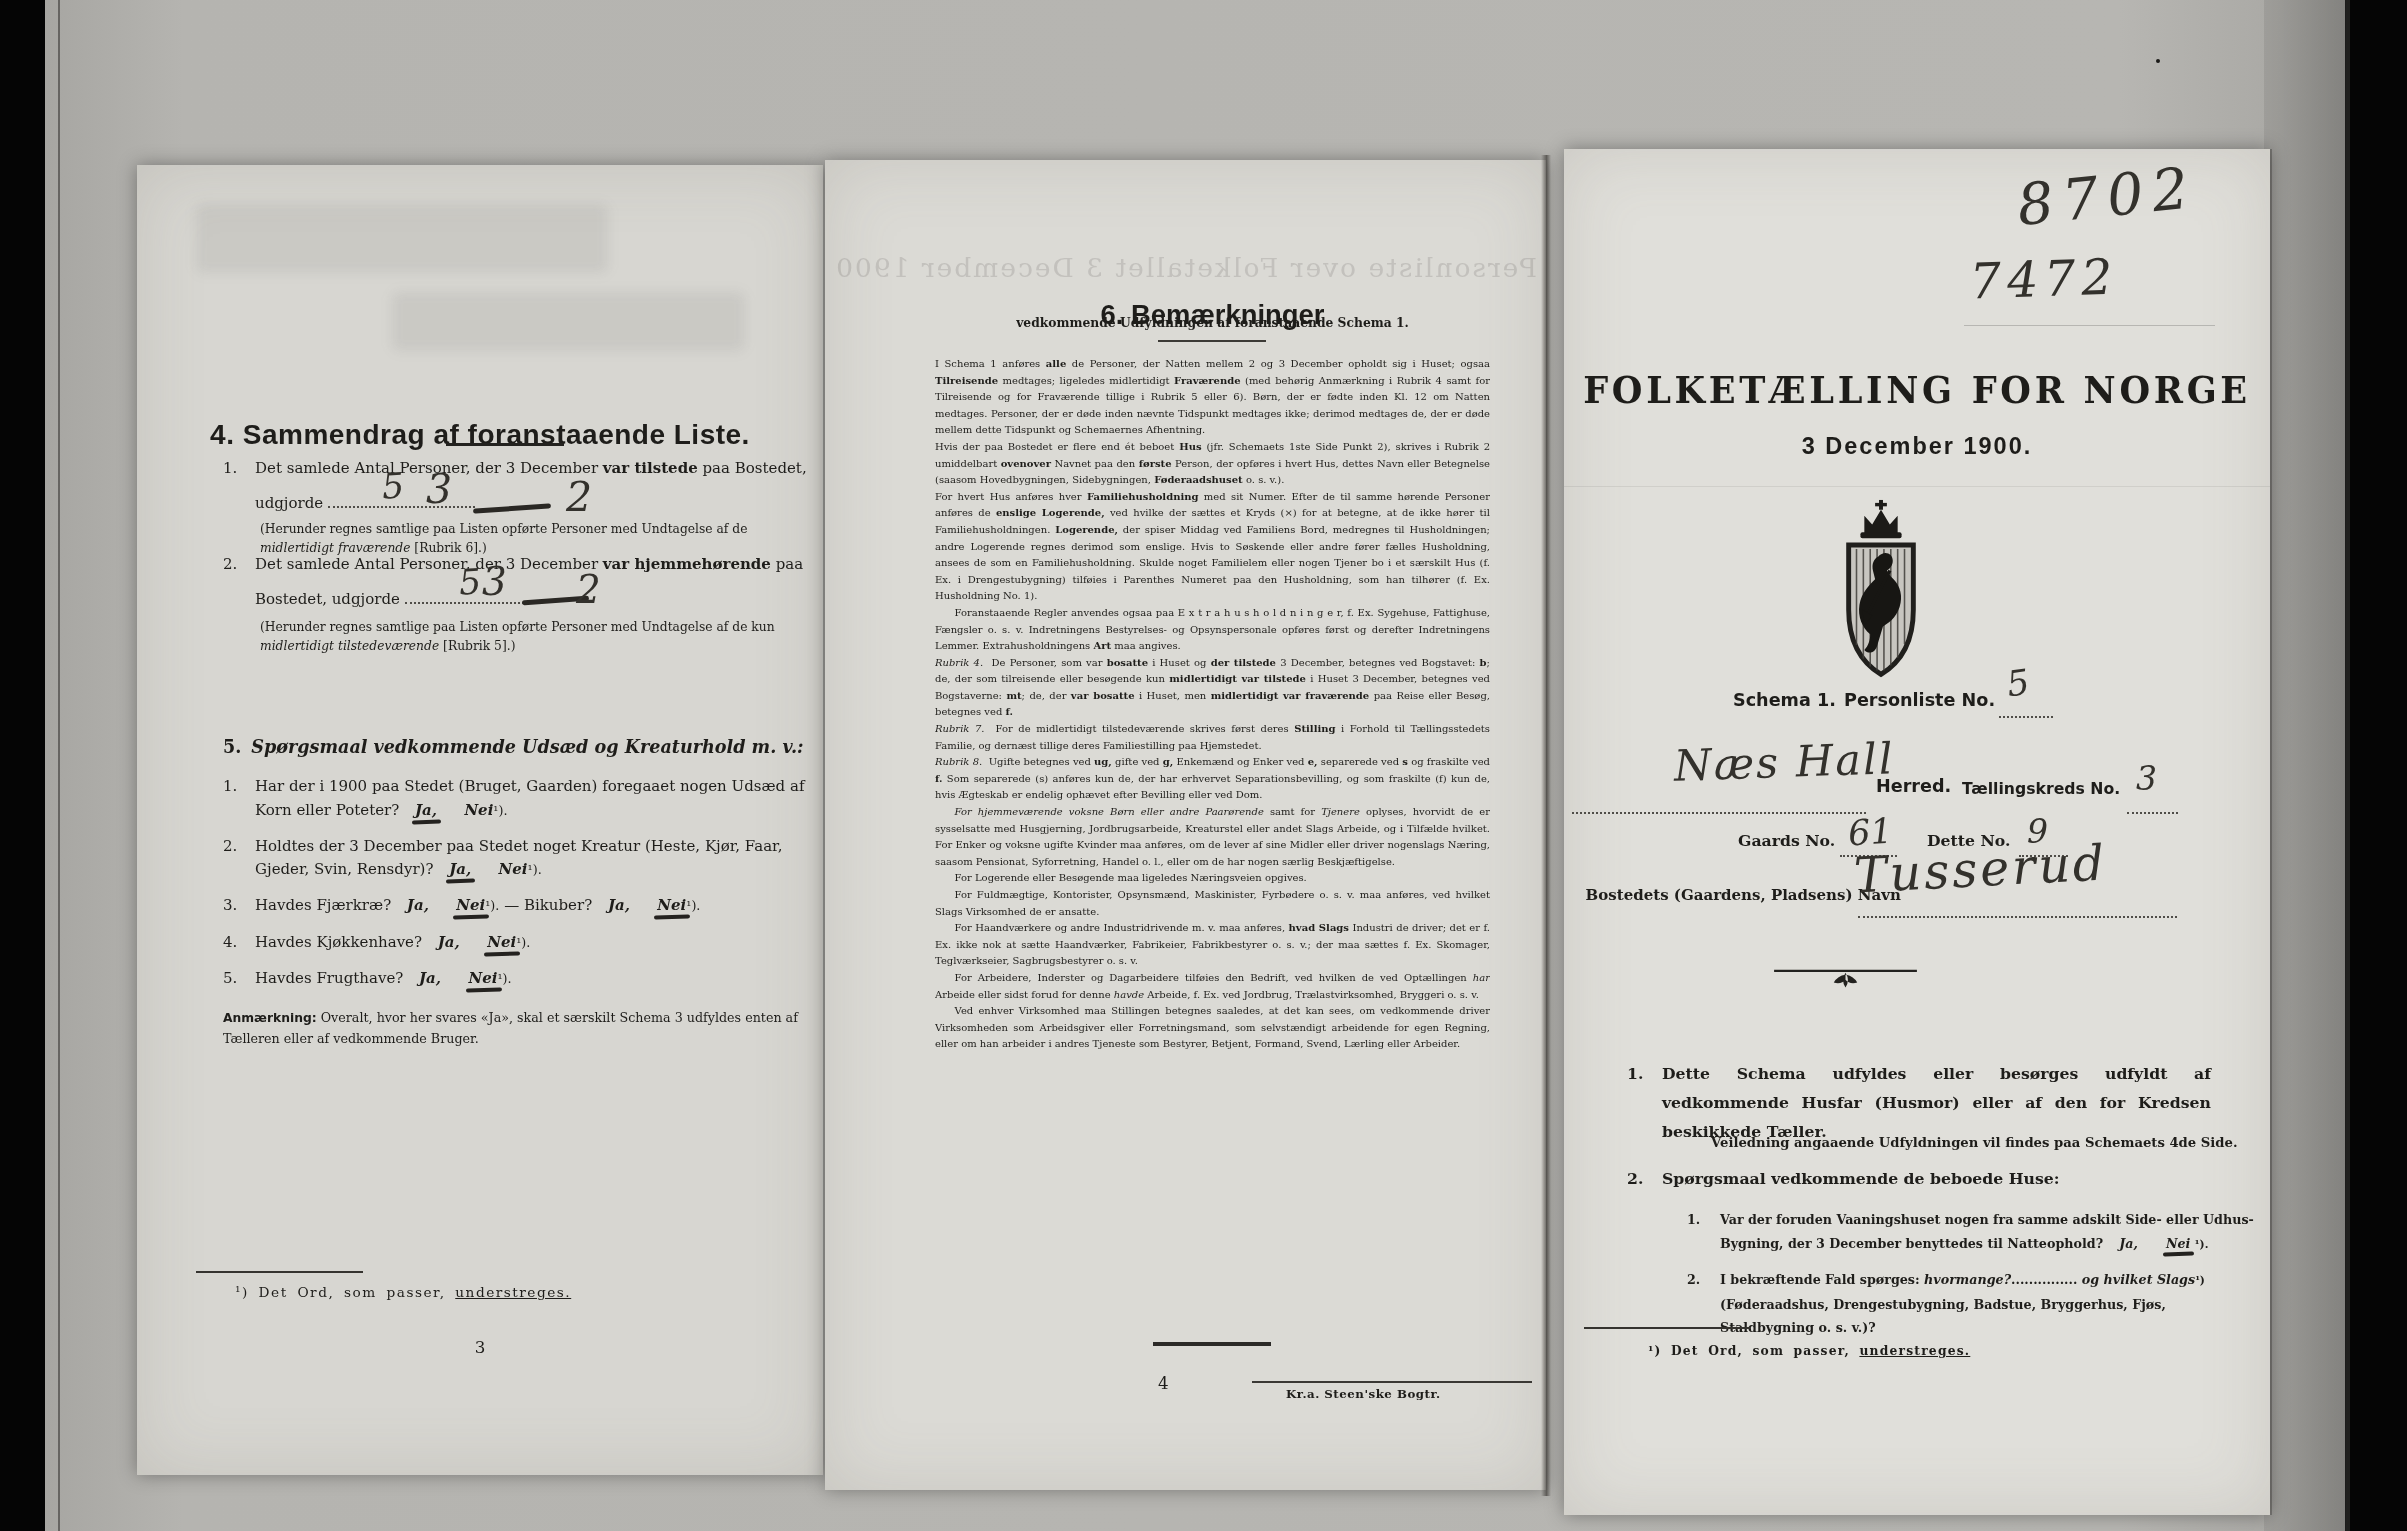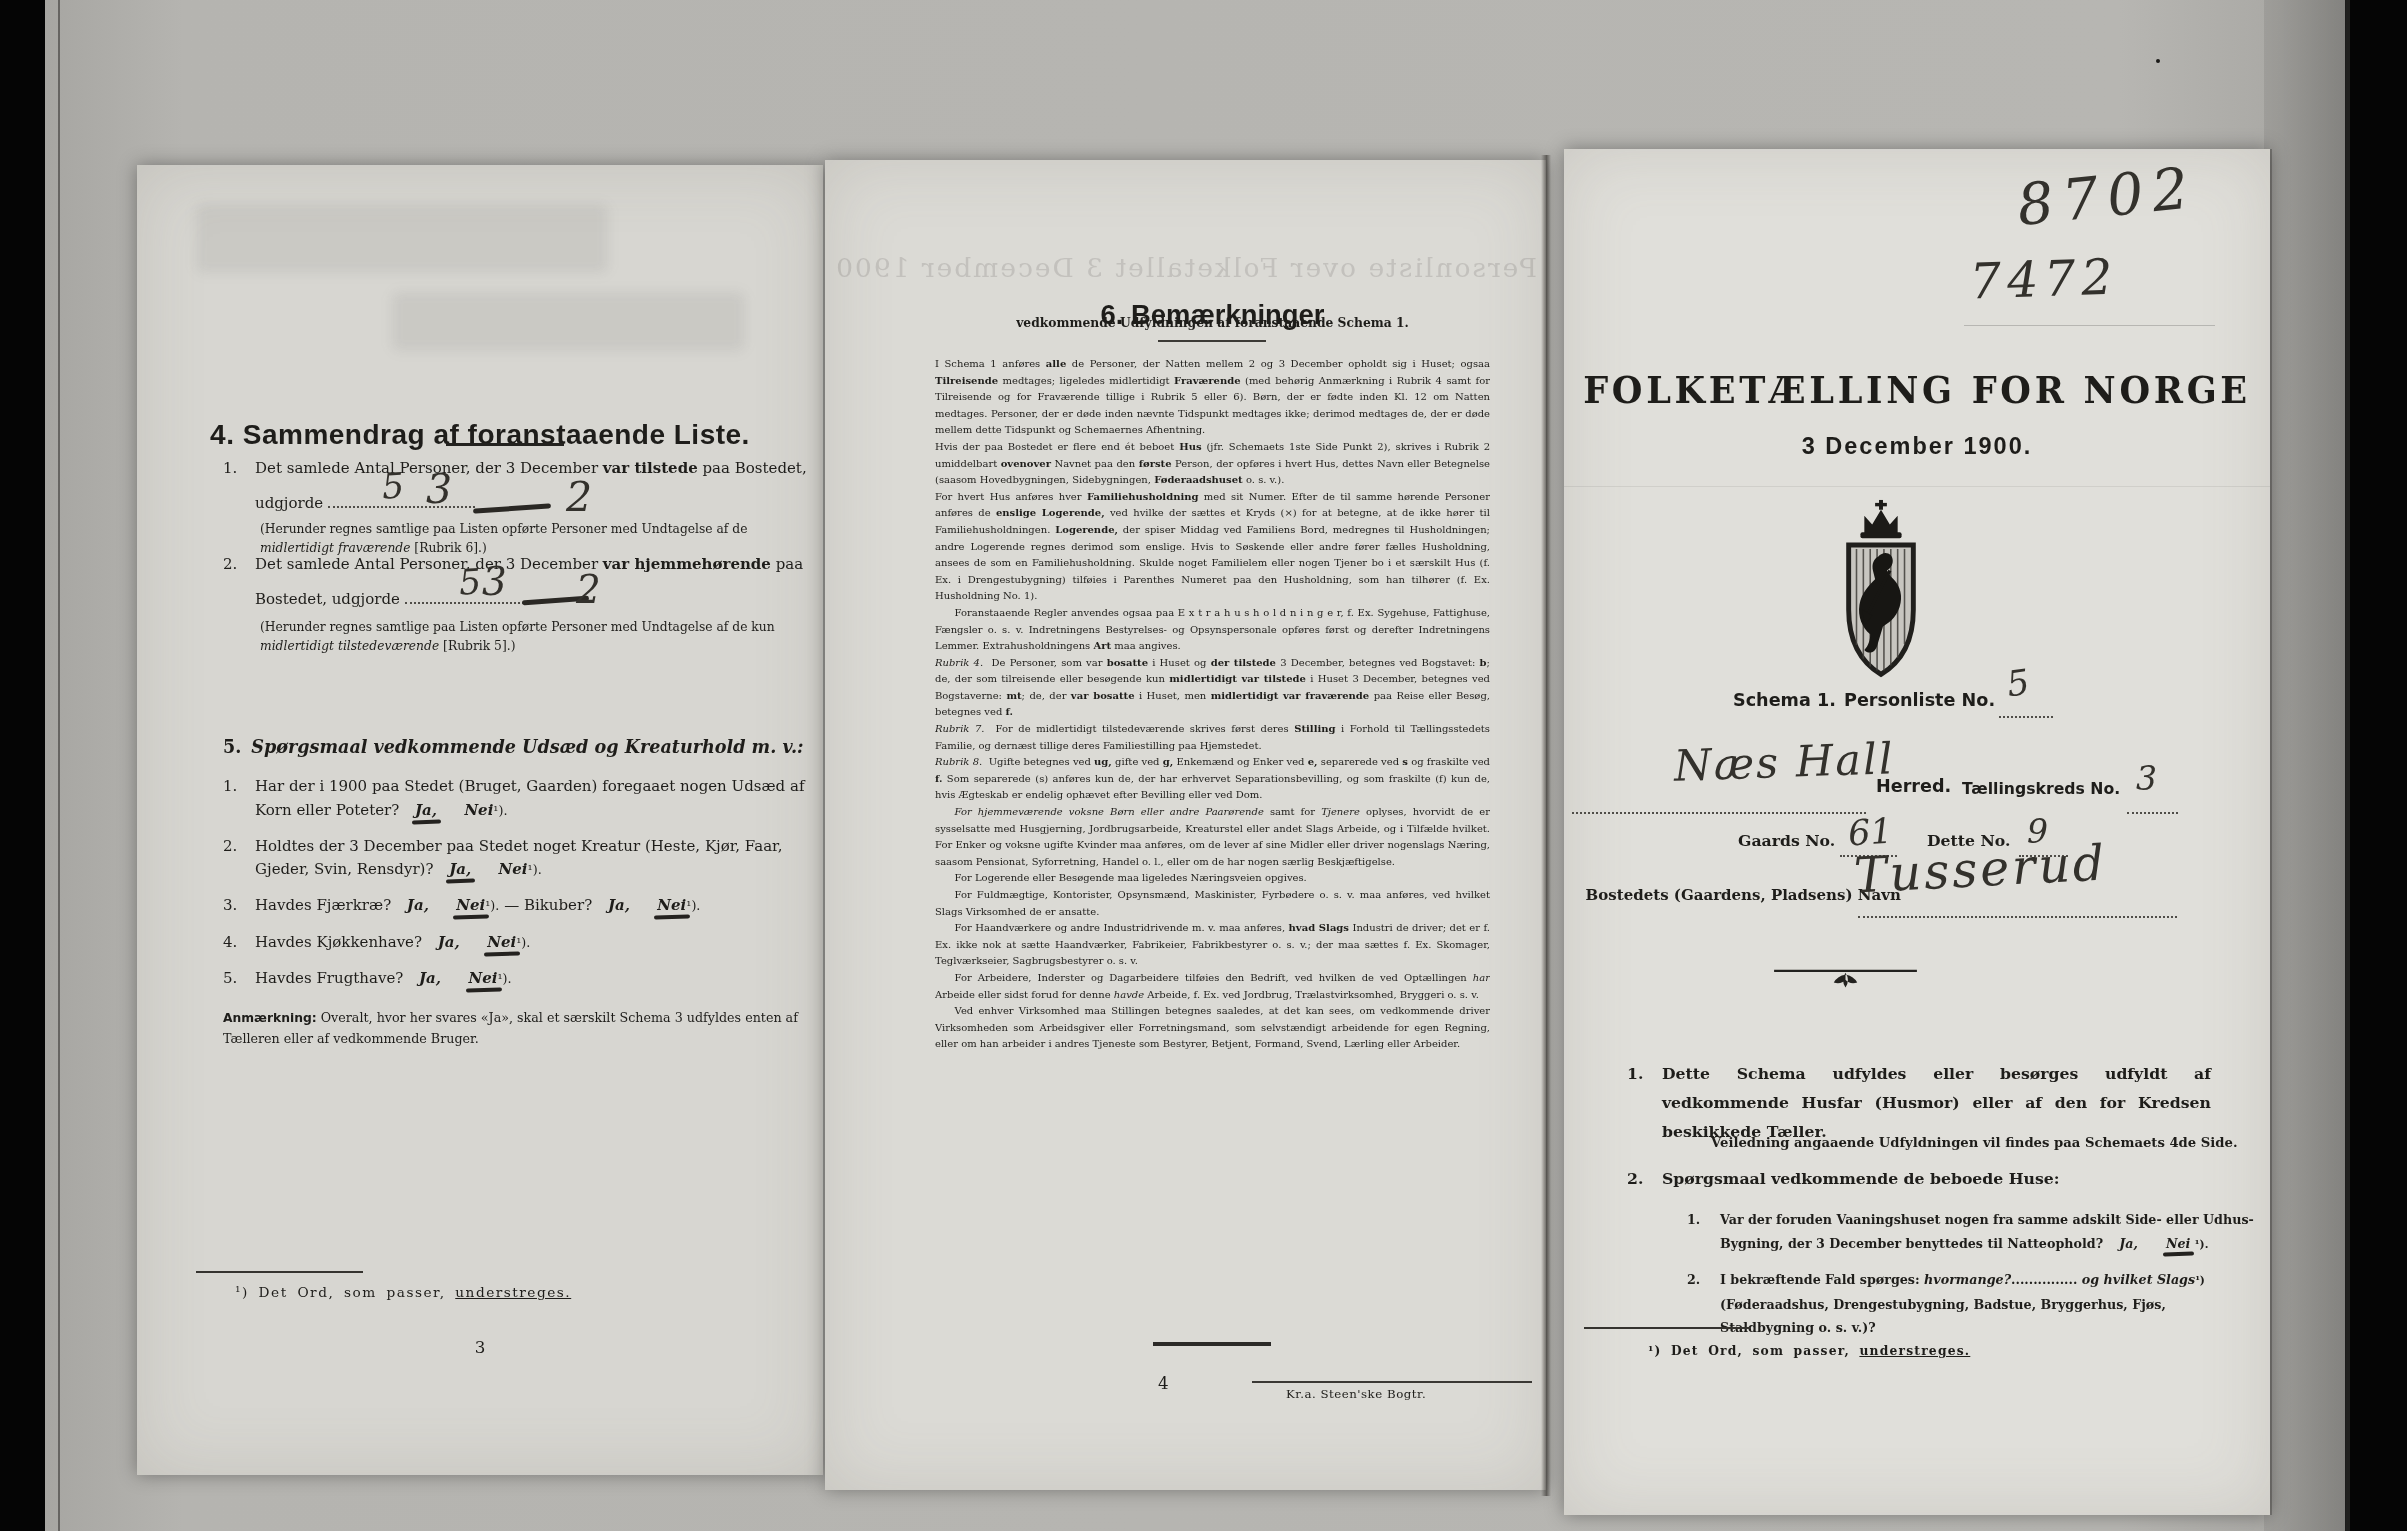--- a/index.html
+++ b/index.html
@@ -81,21 +81,21 @@
           font-size:12.3px;font-weight:bold;}
   #mp-rule{position:absolute;top:180px;left:333px;width:108px;height:2px;background:#3c3a36;}
   #mid-paras{position:absolute;top:196px;left:110px;width:555px;height:970px;
              font-size:10px;line-height:16.6px;text-align:justify;overflow:hidden;}
   .mpara{position:relative;}
   .mline.cont{text-indent:19.6px;}
   .rlead{font-style:italic;}
   #mp-endrule{position:absolute;top:1182px;left:328px;width:118px;height:3.9px;background:#2c2a27;}
   #mp-no{position:absolute;top:1213px;left:333px;font-size:16.7px;}
   #mp-printer-rule{position:absolute;top:1221px;left:427px;width:280px;height:2px;background:#3a3834;}
-  #mp-printer{position:absolute;top:1227px;left:461px;font-size:11.8px;font-weight:normal;letter-spacing:0.5px;}
+  #mp-printer{position:absolute;top:1227px;left:461px;font-size:11.8px;font-weight:bold;letter-spacing:0.5px;}
 
   
   #rp-num-top{position:absolute;top:13.7px;left:453px;font-size:57px;letter-spacing:8.8px;transform:rotate(-6deg);}
   #rp-num-bot{position:absolute;top:102px;left:406px;font-size:49px;letter-spacing:5.9px;transform:rotate(-2deg);}
   #rp-num-line{position:absolute;top:176px;left:400px;width:251px;height:1px;background:rgba(0,0,0,.18);}
   #rp-title{position:absolute;top:194px;left:0;width:100%;text-align:center;font-size:37px;font-weight:bold;
             letter-spacing:3.9px;transform:scaleX(.95);}
   #rp-date{position:absolute;top:284px;left:0;width:100%;text-align:center;font-size:23.5px;font-weight:bold;letter-spacing:2px;}
   #rp-hair{position:absolute;top:337px;left:0;width:100%;height:1px;background:rgba(0,0,0,.07);}
   #rp-arms{position:absolute;top:349px;left:263px;}

